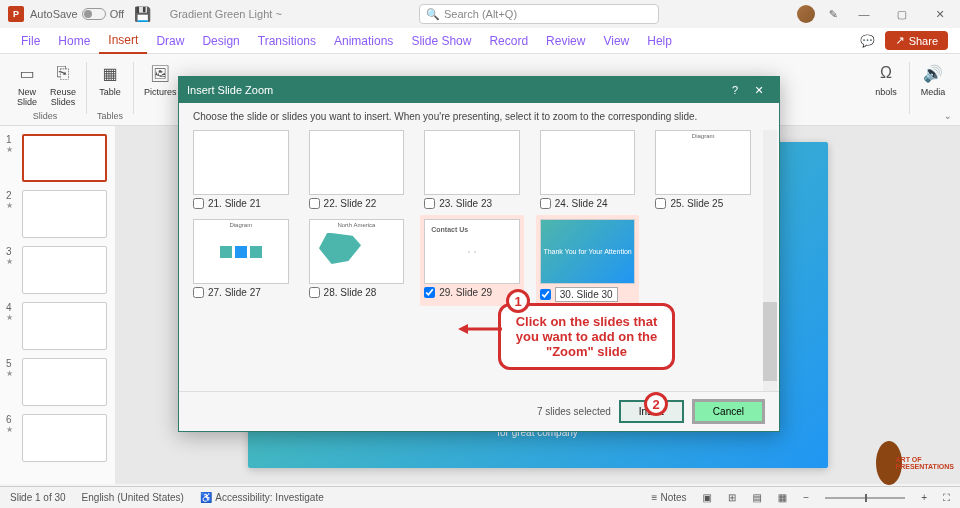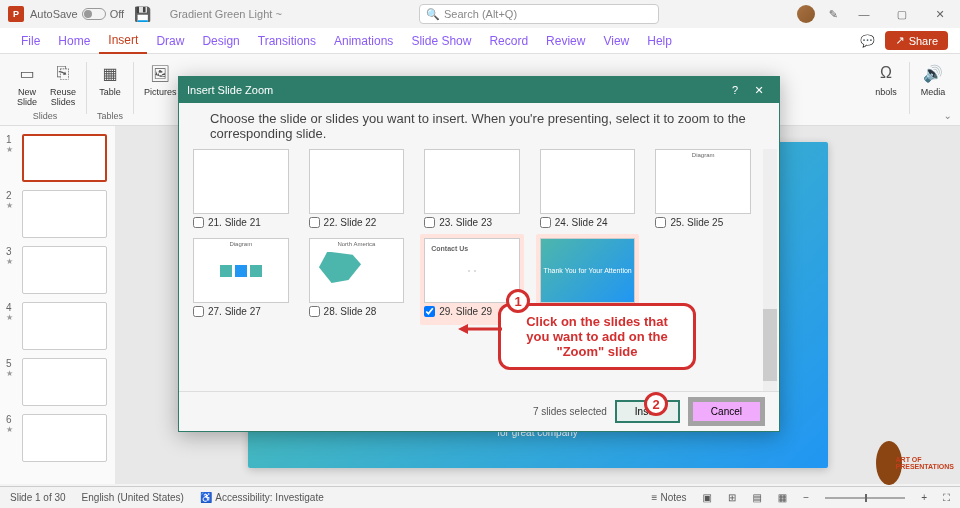--- a/index.html
+++ b/index.html
@@ -50,33 +50,33 @@
 .thumb-white { background: #fff; }
 
 .canvas { flex: 1; background: #e8e8e8; display: flex; align-items: center; justify-content: center; position: relative; }
 .slide-canvas { width: 580px; height: 326px; background: linear-gradient(135deg, #54c8a8, #2196f3); border-radius: 2px; box-shadow: 0 2px 8px rgba(0,0,0,0.2); position: relative; display: flex; flex-direction: column; align-items: center; justify-content: flex-end; color: #fff; font-size: 10px; padding-bottom: 30px; }
 
 
 .dialog { position: absolute; left: 178px; top: 76px; width: 602px; height: 356px; background: #f6f6f6; border: 1px solid #2e7d6b; box-shadow: 0 4px 20px rgba(0,0,0,0.3); z-index: 100; display: flex; flex-direction: column; }
 .dialog-header { height: 26px; background: #2e7d6b; color: #fff; display: flex; align-items: center; padding: 0 8px; font-size: 11px; }
 .dialog-header .spacer { flex: 1; }
 .dialog-header .btn { width: 24px; text-align: center; cursor: pointer; }
-.dialog-instr { font-size: 13px; padding: 8px 31px; color: #444; }
+.dialog-instr { font-size: 10px; padding: 8px 14px; color: #444; }
 .dialog-body { flex: 1; padding: 0 14px; overflow: hidden; position: relative; }
 .dialog-scroll { height: 100%; overflow-y: auto; padding-right: 14px; }
 .slide-grid { display: grid; grid-template-columns: repeat(5, 1fr); gap: 10px 20px; }
 .slide-opt { display: flex; flex-direction: column; gap: 3px; }
 .slide-opt.selected { background: #ffe3dc; padding: 4px; margin: -4px; border-radius: 2px; }
 .slide-opt .img { height: 65px; background: #fff; border: 1px solid #ccc; position: relative; overflow: hidden; display: flex; align-items: center; justify-content: center; font-size: 7px; color: #666; }
 .slide-opt .chk { display: flex; align-items: center; gap: 4px; font-size: 10px; color: #333; }
 .slide-opt .chk input { width: 11px; height: 11px; }
 .slide-opt .chk .lbl-box { border: 1px solid #aaa; padding: 1px 4px; background: #fff; }
 .dialog-footer { height: 40px; display: flex; align-items: center; justify-content: flex-end; gap: 8px; padding: 0 14px; font-size: 10px; border-top: 1px solid #ddd; }
 .dialog-footer .count { color: #555; }
-.dialog-footer button { padding: 4px 18px; font-size: 10px; border: 5px solid #a3a3a3; background: #f0abfc; cursor: pointer; }
+.dialog-footer button { padding: 4px 18px; font-size: 10px; border: 3px solid #a3a3a3; background: #86efac; cursor: pointer; }
 .dialog-footer button.primary { border: 2px solid #2e7d6b; background: #e8f0ed; }
 .scrollbar-v { position: absolute; right: 2px; top: 0; bottom: 0; width: 14px; background: #eee; }
 .scrollbar-v .thumb { position: absolute; width: 100%; background: #ccc; }
 
 
 .callout { position: absolute; border: 3px solid #d32f2f; border-radius: 12px; background: #fff; padding: 8px 12px; color: #d32f2f; font-weight: bold; font-size: 13px; text-align: center; z-index: 200; }
 .callout-badge { position: absolute; width: 24px; height: 24px; border: 3px solid #d32f2f; border-radius: 50%; background: #fff; color: #d32f2f; font-weight: bold; display: flex; align-items: center; justify-content: center; font-size: 13px; z-index: 201; }
 .arrow { position: absolute; z-index: 200; }
 
 
@@ -377,21 +377,21 @@
     </div>
   </div>
   <div class="dialog-footer">
     <span class="count">7 slides selected</span>
     <button class="primary">Insert</button>
     <button>Cancel</button>
   </div>
 </div>
 
 <div class="callout-badge" style="left:506px; top:289px;">1</div>
-<div class="callout" style="left:498px; top:303px; width:198px;">Click on the slides that you want to add on the "Zoom" slide</div>
+<div class="callout" style="left:498px; top:303px; width:177px;">Click on the slides that you want to add on the "Zoom" slide</div>
 <svg class="arrow" style="left:458px; top:322px;" width="44" height="14">
     <line x1="44" y1="7" x2="6" y2="7" stroke="#d32f2f" stroke-width="3"></line>
     <polygon points="0,7 10,2 10,12" fill="#d32f2f"></polygon>
   </svg>
 <div class="callout-badge" style="left:644px; top:392px;">2</div>
 
 <div class="site-logo">
   <div class="circ"></div>
   <div class="txt">
       <div>ART OF</div>

